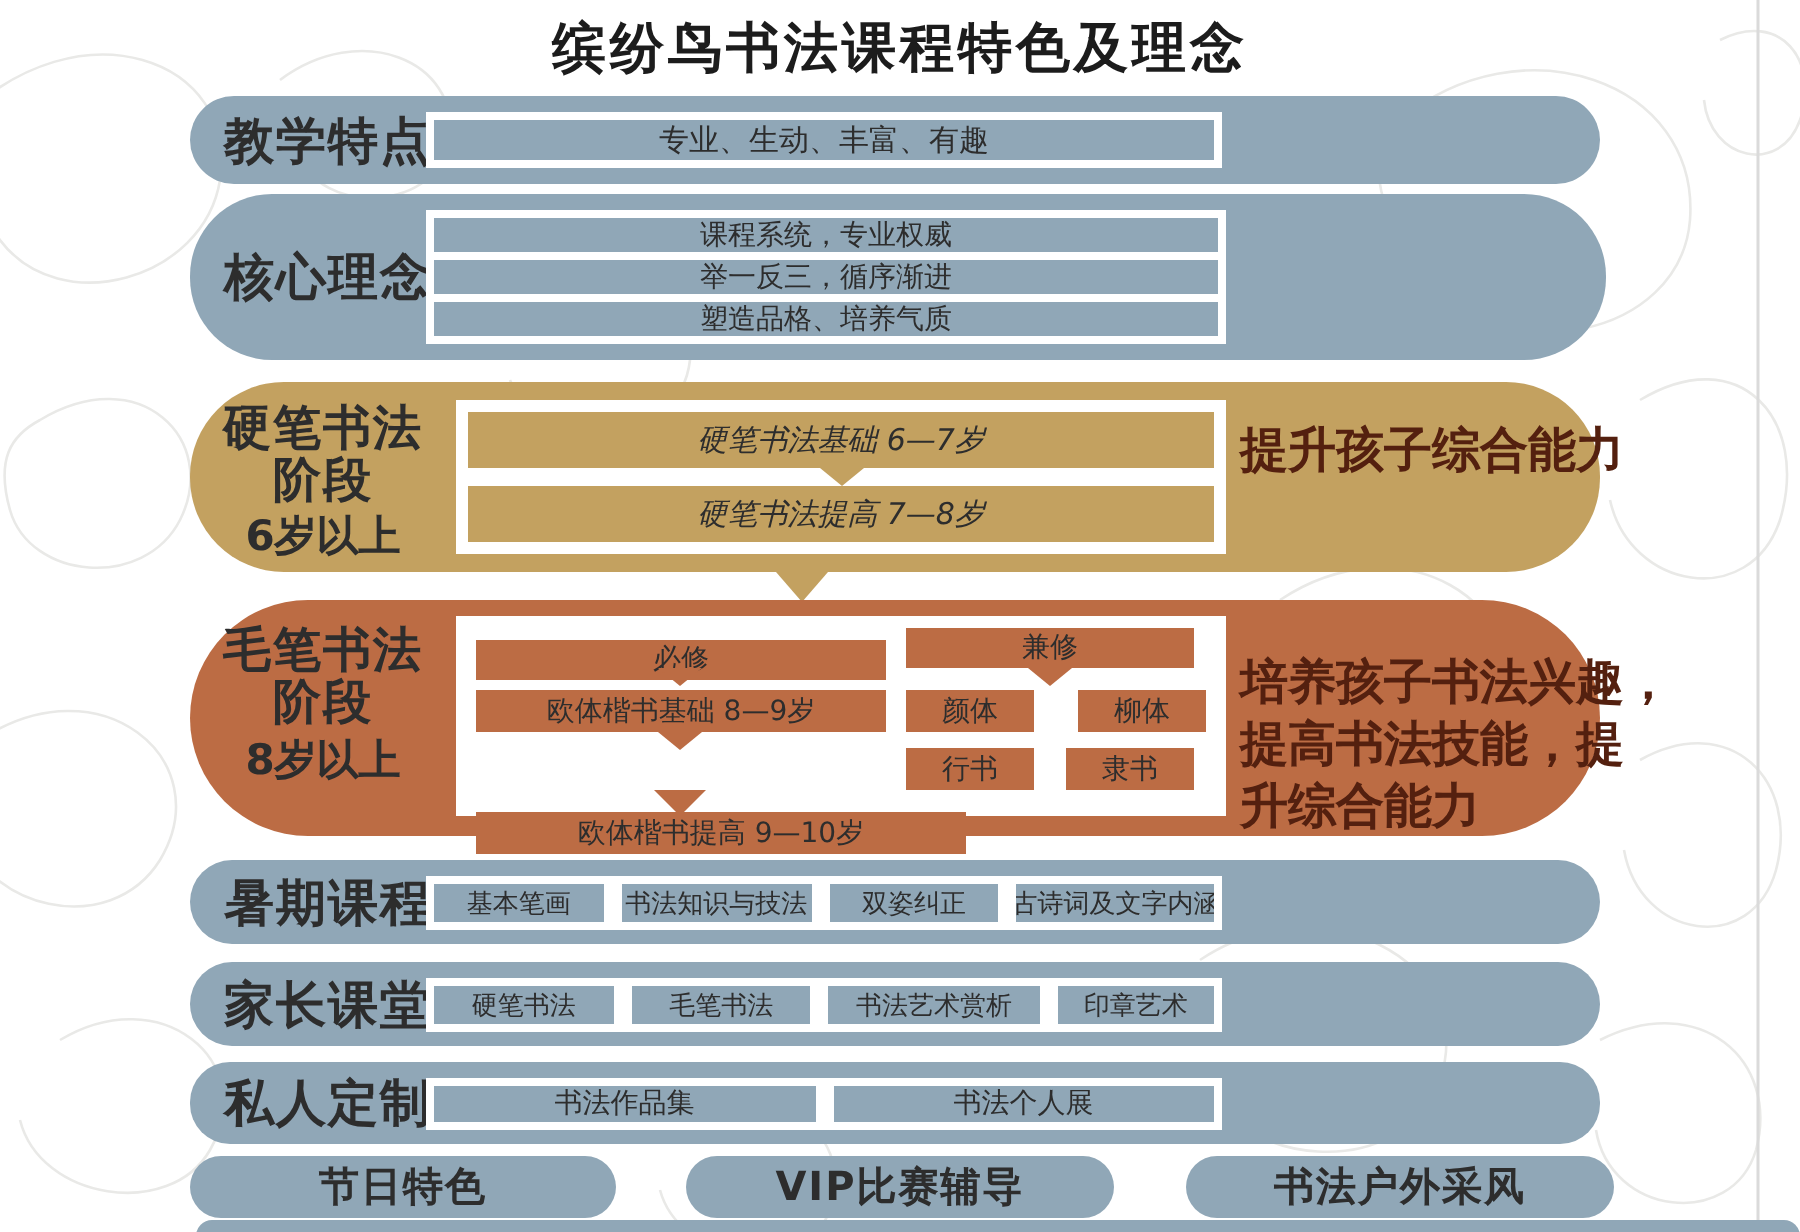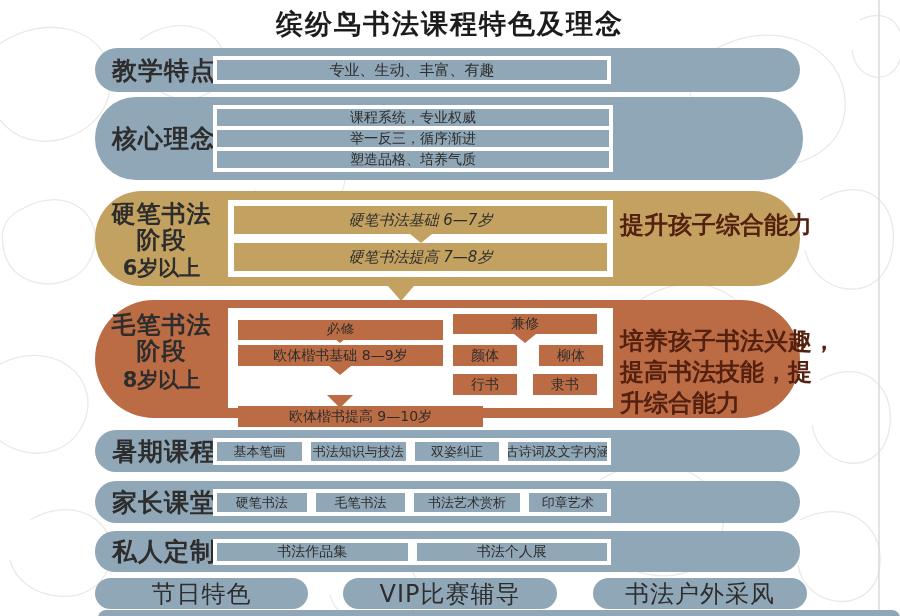--- a/index.html
+++ b/index.html
@@ -76,21 +76,21 @@
   .row-parents{left:95px;top:481px;width:705px;height:42px;border-radius:21px;}
   .row-custom{left:95px;top:531px;width:705px;height:41px;border-radius:20px;}
   .wb-list{left:118px;top:8px;width:398px;height:27px;padding:4px;display:flex;gap:9px;}
   .wb-list .bar{height:100%;font-size:13px;}
   .wb-custom{left:118px;top:8px;width:398px;height:26px;padding:4px;display:flex;gap:9px;}
   .wb-custom .bar{flex:1;height:100%;font-size:14px;}
 
   
   .fpill{
     position:absolute;z-index:1;height:31px;border-radius:16px;background:var(--blue,#90a7b7);
-    display:flex;align-items:center;justify-content:center;font-size:24px;font-weight:400;
+    display:flex;align-items:center;justify-content:center;font-size:20px;font-weight:700;
     color:var(--text,#2d2d2d);letter-spacing:1px;
   }
   .fpill-1{left:95px;top:578px;width:213px;}
   .fpill-2{left:343px;top:578px;width:214px;}
   .fpill-3{left:593px;top:578px;width:214px;}
   .bottom-strip{
     position:absolute;z-index:1;left:98px;top:610px;width:802px;height:10px;
     background:var(--blue,#90a7b7);border-radius:8px 8px 0 0;
   }
 </style>

